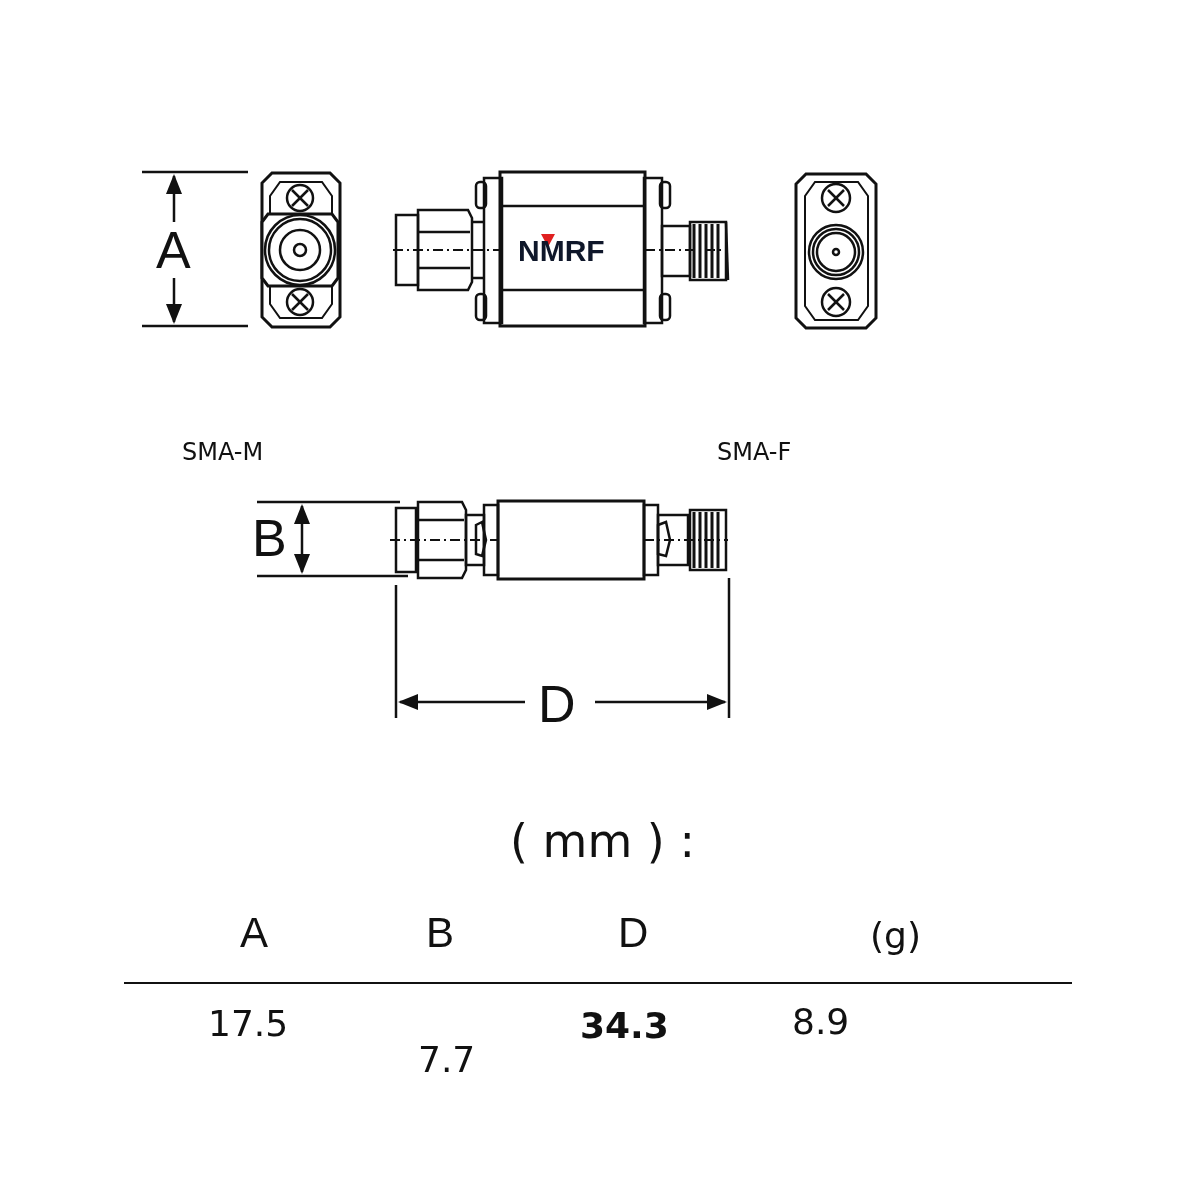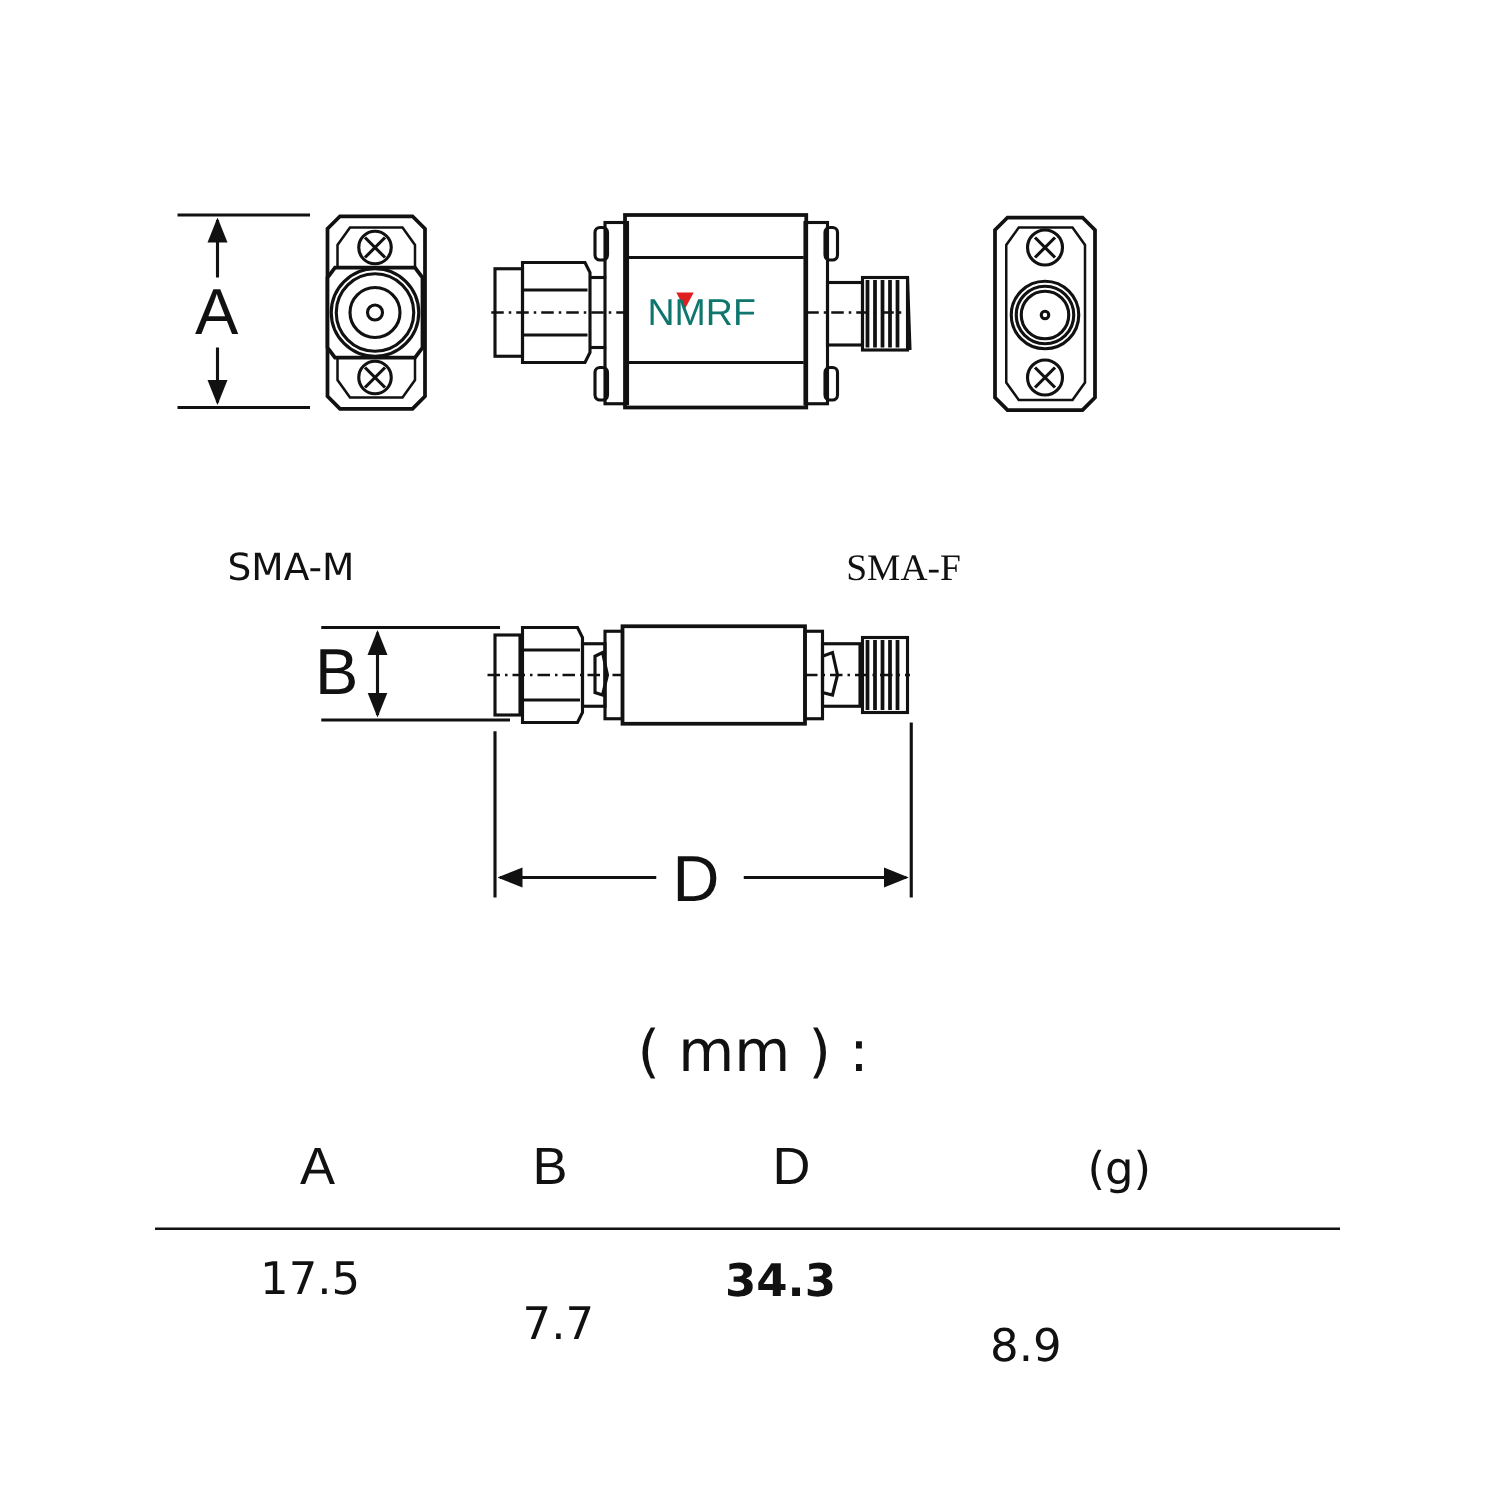--- a/index.html
+++ b/index.html
@@ -1,26 +1,26 @@
 <!DOCTYPE html>
 <html><head>
 <meta charset="utf-8">
 <style>
   html, body { margin:0; padding:0; background:#ffffff; }
   body { width:1200px; height:1200px; position:relative; overflow:hidden;
          font-family:"DejaVu Sans", "Liberation Sans", sans-serif; color:#111; }
   svg.drawing { position:absolute; left:0; top:0; width:1200px; height:1200px; }
   .lbl { position:absolute; line-height:1; white-space:nowrap; }
   .big { font-size:52px; font-family:"Liberation Sans", sans-serif; }
-  .conn { font-size:30px; }
+  .conn { font-size:24px; }
   .unit { font-size:46px; }
   .hdr  { font-size:42px; font-family:"Liberation Sans", sans-serif; }
   .val  { font-size:36px; }
   .rule { position:absolute; left:124px; top:982px; width:948px; height:2px; background:#111; }
-  .logo { position:absolute; font-family:"Liberation Sans", sans-serif; font-weight:normal; font-size:30px; letter-spacing:0px; color:#0f766e; }
+  .logo { position:absolute; font-family:"Liberation Sans", sans-serif; font-weight:bold; font-size:30px; letter-spacing:0px; color:#0f172a; }
 </style>
 </head>
 <body>
 
 <svg class="drawing" viewBox="0 0 1200 1200" xmlns="http://www.w3.org/2000/svg">
   <defs>
     <marker id="arr" viewBox="0 0 10 10" refX="9" refY="5" markerWidth="8" markerHeight="8" orient="auto-start-reverse">
       <path d="M0,1 L10,5 L0,9 z" fill="#111"></path>
     </marker>
   </defs>
@@ -140,27 +140,27 @@
   <path d="M541,234 L555,234 L548,247 Z" fill="#e02020"></path>
 </svg>
 
 <div class="logo" style="left:518px; top:234px;">NMRF</div>
 
 <div class="lbl big" style="left:156px; top:224px;">A</div>
 <div class="lbl big" style="left:252px; top:512px;">B</div>
 <div class="lbl big" style="left:538px; top:678px;">D</div>
 
 <div class="lbl conn" style="left:182px; top:440px;">SMA-M</div>
-<div class="lbl conn" style="left:677px; top:440px;font-family:Liberation Serif, serif;">SMA-F</div>
+<div class="lbl conn" style="left:717px; top:440px;">SMA-F</div>
 
 <div class="lbl unit" style="left:510px; top:818px;text-align:center;">( mm ) :</div>
 
 <div class="lbl hdr" style="left:240px; top:912px;">A</div>
 <div class="lbl hdr" style="left:426px; top:912px;">B</div>
 <div class="lbl hdr" style="left:618px; top:912px;">D</div>
 <div class="lbl val" style="left:870px; top:918px;">(g)</div>
 
 <div class="rule"></div>
 
 <div class="lbl val" style="left:208px; top:1006px;text-align:right;">17.5</div>
 <div class="lbl val" style="left:418px; top:1006px;margin-top:36px;">7.7</div>
 <div class="lbl val" style="left:580px; top:1008px;font-weight:bold;">34.3</div>
-<div class="lbl val" style="left:792px; top:1060px;">8.9</div>
+<div class="lbl val" style="left:792px; top:1004px;">8.9</div>
 
 </body></html>

